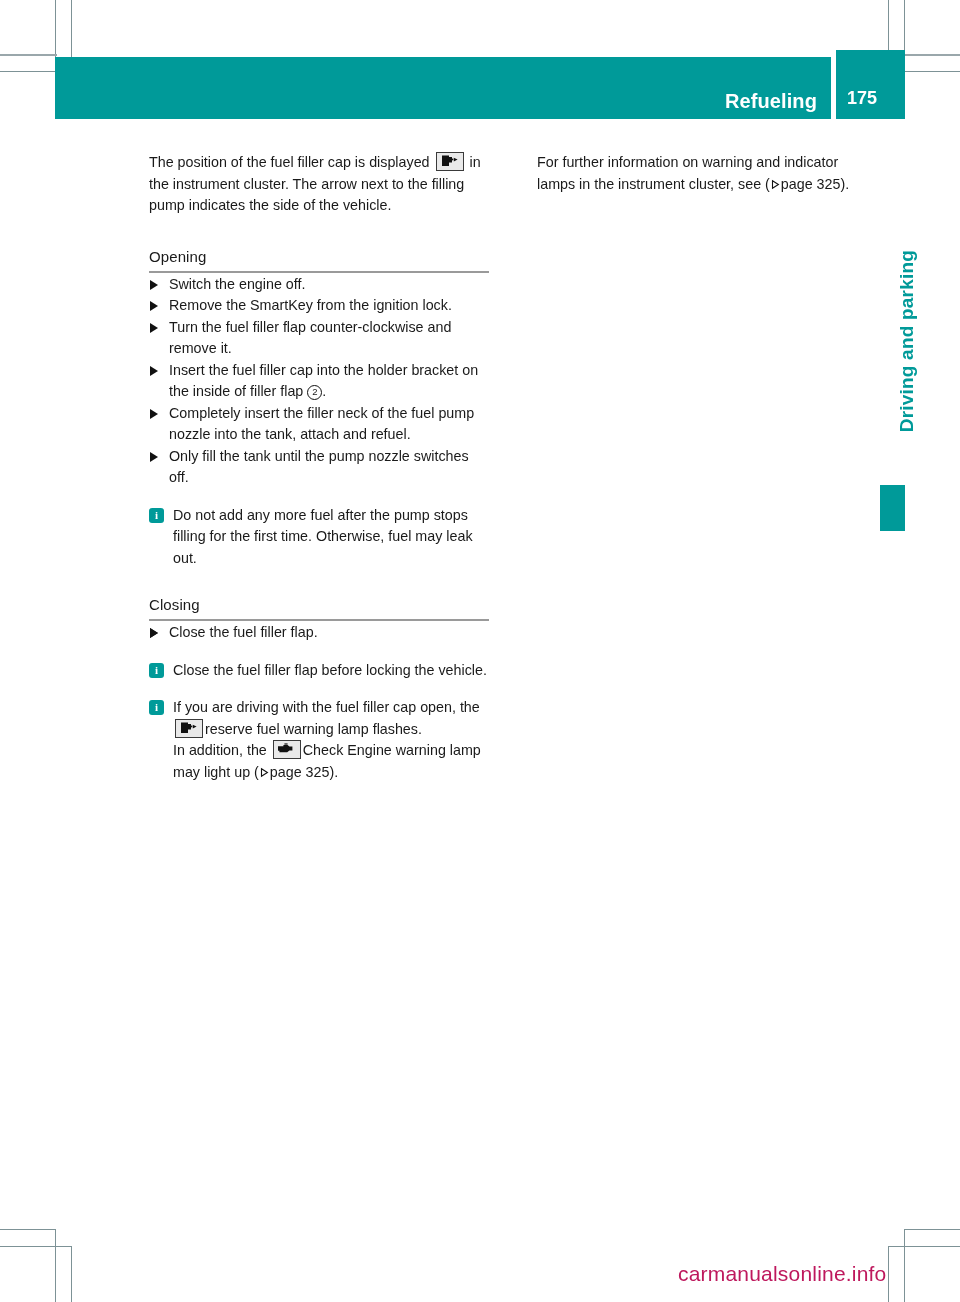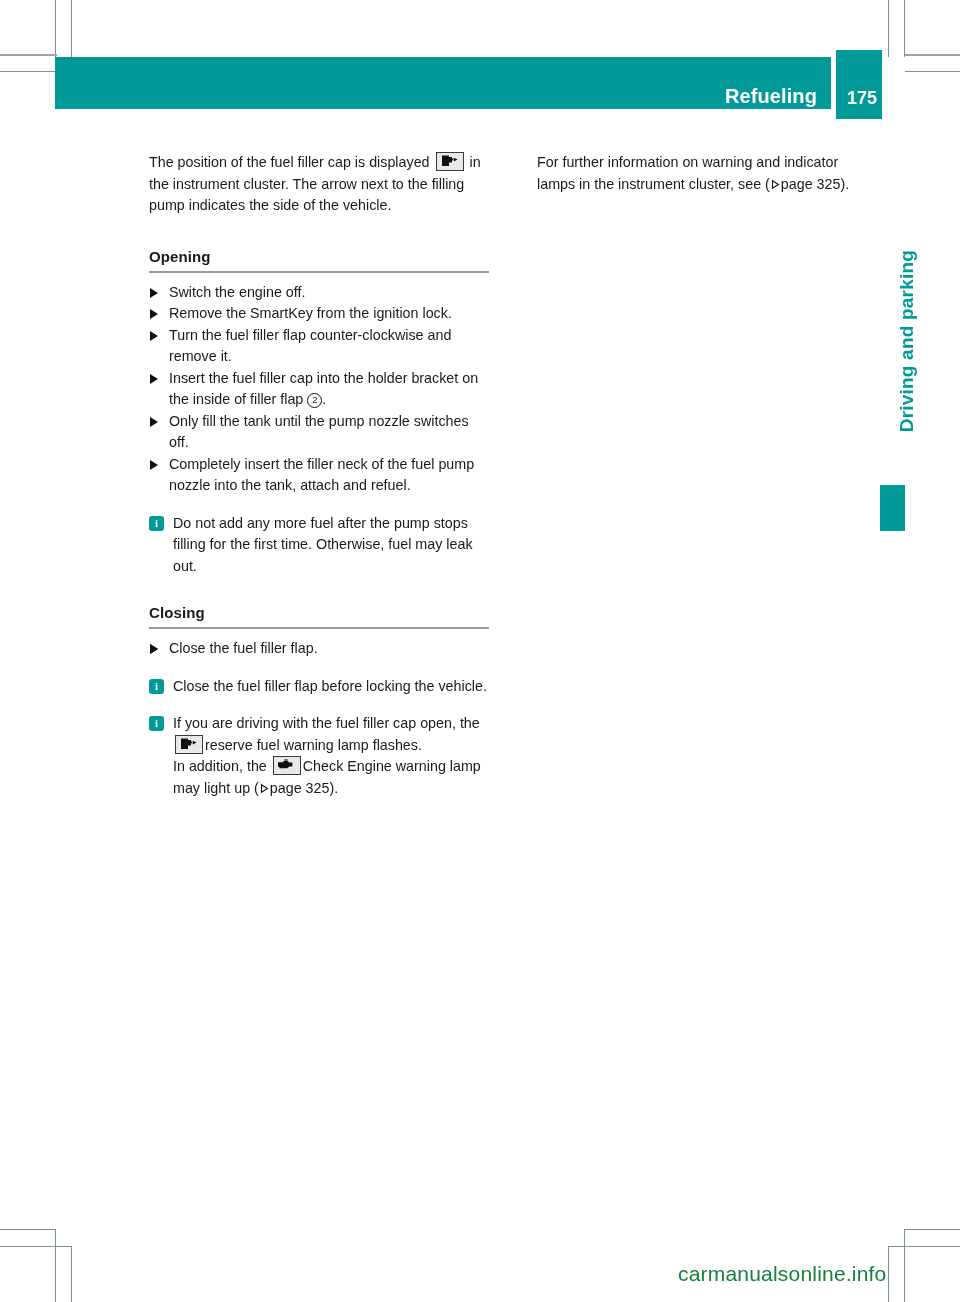--- a/index.html
+++ b/index.html
@@ -54,40 +54,40 @@
   .cm-br-v2 { left: 904px; top: 1229px; height: 73px; }
   .cm-br-h1 { left: 889px; top: 1246px; width: 71px; }
   .cm-br-h2 { left: 905px; top: 1229px; width: 55px; }
 
   
   .header-bar {
     position: absolute;
     left: 55px;
     top: 57px;
     width: 776px;
-    height: 52px;
+    height: 62px;
     background: var(--teal, #009a99);
     display: flex;
     align-items: center;
     justify-content: flex-end;
   }
   .header-title {
     color: #ffffff;
     font-size: 20px;
     font-weight: bold;
     letter-spacing: .1px;
     padding-right: 14px;
     line-height: 1;
     padding-top: 26px;
   }
   .header-page {
     position: absolute;
     left: 836px;
     top: 50px;
-    width: 46px;
+    width: 69px;
     height: 69px;
     background: var(--teal, #009a99);
     color: #ffffff;
     font-size: 18px;
     font-weight: bold;
     display: flex;
     align-items: flex-end;
     justify-content: flex-start;
   }
   .header-page span {
@@ -127,33 +127,33 @@
     line-height: 21.5px;
   }
   .col-left  { left: 149px; }
   .col-right { left: 513px; margin-left: 24px; }
 
   p.body { margin: 0 0 0 0; }
 
   
   h2.section {
     font-size: 15px;
-    font-weight: bold;
+    font-weight: normal;
     margin: 26px 0 0 0;
     padding: 0 0 5px 0;
     border-bottom: 2px solid #9a9a9a;
     line-height: 19px;
     letter-spacing: .1px;
   }
   h2.section.first { margin-top: 30px; }
 
   
   ul.steps {
     list-style: none;
-    margin: 9px 0 0 0;
+    margin: 1px 0 0 0;
     padding: 0;
   }
   ul.steps > li {
     position: relative;
     padding-left: 20px;
     margin: 0 0 0 0;
   }
   ul.steps > li .tri {
     position: absolute;
     left: 1px;
@@ -223,21 +223,21 @@
   .xref svg { position: absolute; left:0; top:0; }
 
   b.kp { font-weight: bold; }
 
   
   .watermark {
     position: absolute;
     left: 678px;
     top: 1262px;
     font-size: 21px;
-    color: #15803d;
+    color: #be185d;
     letter-spacing: .2px;
     font-family: "Liberation Sans", sans-serif;
     text-align: right;
   }
 </style>
 </head>
 <body>
 
 <div class="page">
 
@@ -300,25 +300,25 @@
       <li>
         <span class="tri"></span>
         <span>Turn the fuel filler flap counter-clockwise and remove it.</span>
       </li>
       <li>
         <span class="tri"></span>
         <span>Insert the fuel filler cap into the holder bracket on the inside of filler flap </span><span class="circ">2</span><span>.</span>
       </li>
       <li>
         <span class="tri"></span>
+        <span>Completely insert the filler neck of the fuel pump nozzle into the tank, attach and refuel.</span>
+      </li>
+      <li>
+        <span class="tri"></span>
         <span>Only fill the tank until the pump nozzle switches off.</span>
-      </li>
-      <li>
-        <span class="tri"></span>
-        <span>Completely insert the filler neck of the fuel pump nozzle into the tank, attach and refuel.</span>
       </li>
     </ul>
 
     <div class="note">
       <span class="info-icon">i</span>
       <span>Do not add any more fuel after the pump stops filling for the first time. Otherwise, fuel may leak out.</span>
     </div>
 
     <h2 class="section">Closing</h2>
 

